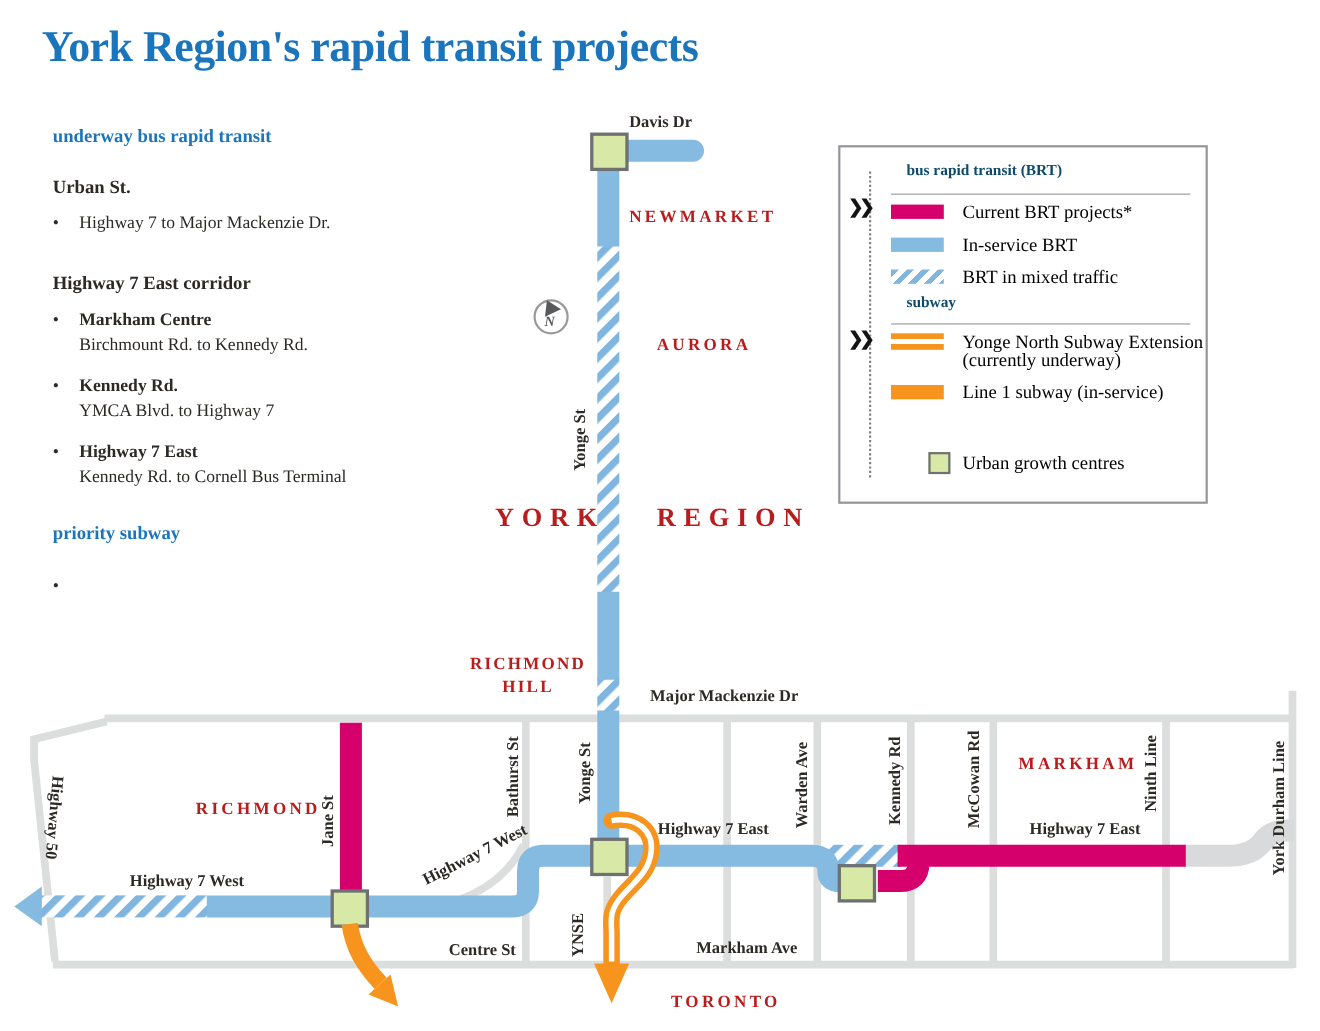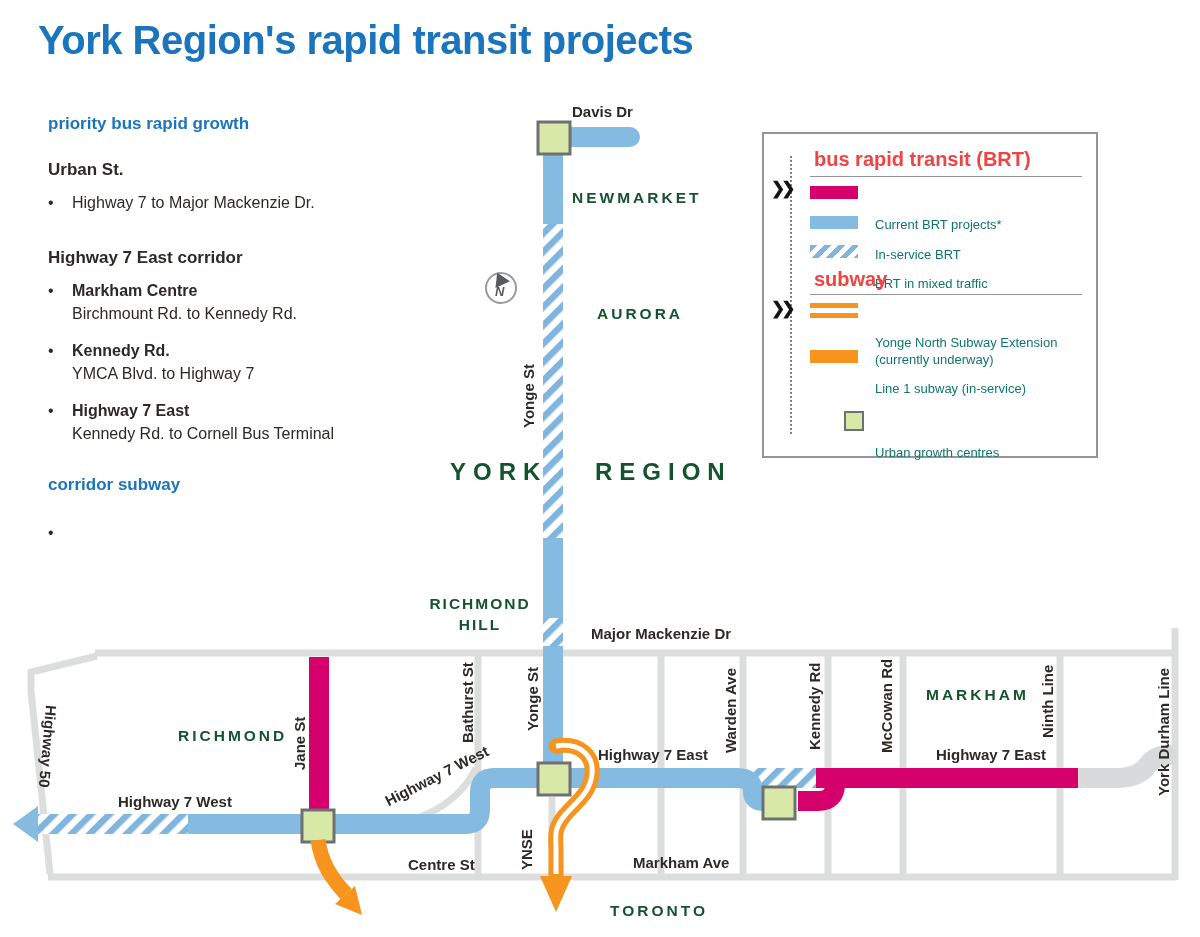--- a/index.html
+++ b/index.html
@@ -1,64 +1,64 @@
 <!DOCTYPE html>
 <html><head>
 <meta charset="utf-8">
 <style>
   html,body{margin:0;padding:0;background:#fff;}
   .stage{position:relative;width:1200px;height:937px;background:#fff;overflow:hidden;
-         font-family:Liberation Sans, sans-serif;color:#2d2a26;}
+         font-family:Liberation Serif, serif;color:#2d2a26;}
   .title{position:absolute;left:38px;top:18px;font-size:40px;font-weight:bold;
          color:#1b75bc;letter-spacing:-0.5px;}
   
   .panel{position:absolute;left:48px;top:114px;width:400px;}
   .panel h2{font-size:17px;font-weight:bold;color:#1b75bc;margin:0 0 26px 0;}
   .panel h3{font-size:17px;font-weight:bold;color:#2d2a26;margin:0 0 11px 0;}
   .bullet{display:flex;margin:0 0 14px 0;font-size:16px;line-height:23px;}
   .bullet .dot{width:24px;flex:0 0 24px;}
   .bullet .bname{font-weight:bold;}
   .gap1{height:20px;} .gap2{height:16px;}
   
   .lbl{position:absolute;font-size:15px;font-weight:600;color:#2d2a26;white-space:nowrap;}
-  .city{position:absolute;font-size:15.5px;font-weight:bold;color:#14532d;
+  .city{position:absolute;font-size:15.5px;font-weight:bold;color:#b91c1c;
         letter-spacing:3px;white-space:nowrap;}
   .vlbl{transform:rotate(-90deg);transform-origin:0 0;}
   .big{font-size:24px;letter-spacing:7px;word-spacing:34px;}
   .rh{width:124px;text-align:center;white-space:normal;line-height:21px;letter-spacing:2px;}
   svg.map{position:absolute;left:0;top:0;}
   
   .legend{position:absolute;left:762px;top:132px;width:336px;height:326px;
           border:2px solid #939598;background:#fff;box-sizing:border-box;}
   .legend .dotline{position:absolute;left:26px;top:22px;height:278px;width:0;
           border-left:2px dotted #808285;}
-  .lg-head{position:absolute;left:50px;font-size:20px;font-weight:bold;color:#ef4444;}
+  .lg-head{position:absolute;left:60px;font-size:14px;font-weight:bold;color:#0c4a6e;}
   .lg-rule{position:absolute;left:46px;right:14px;height:0;border-top:1.5px solid #939598;}
   .chev{position:absolute;left:7px;font-size:17px;font-weight:bold;color:#141414;
         letter-spacing:-4px;}
   .sw{position:absolute;left:46px;width:48px;height:13px;}
   .sw-magenta{background:#d6006d;}
   .sw-blue{background:#85bbe0;}
   .sw-striped{background:repeating-linear-gradient(135deg,#7fb5de 0 5px,#ffffff 5px 10px);}
   .sw-double{height:15px;background:linear-gradient(to bottom,#f7941e 0 5px,#fff 5px 10px,#f7941e 10px 15px);}
   .sw-orange{background:#f7941e;}
   .sw-ugc{left:80px;width:16px;height:16px;background:#d8e8a7;border:2px solid #6e7072;}
-  .lg-item{position:absolute;font-size:13px;color:#0f766e;white-space:nowrap;line-height:17px;margin-top:32px;}
+  .lg-item{position:absolute;font-size:17px;color:#000000;white-space:nowrap;line-height:17px;}
   .compass-n{position:absolute;left:495px;top:284px;font-size:13px;font-weight:bold;
              font-style:italic;color:#58595b;}
 </style>
 </head>
 <body>
 
 <div class="stage">
 
   <div class="title">York Region's rapid transit projects</div>
 
   <div class="panel">
-    <h2>priority bus rapid growth</h2>
+    <h2>underway bus rapid transit</h2>
     <h3>Urban St.</h3>
     <div class="bullet">
       <span class="dot">•</span>
       <span>Highway 7 to Major Mackenzie Dr.</span>
     </div>
     <div class="gap1"></div>
     <h3>Highway 7 East corridor</h3>
     <div class="bullet">
       <span class="dot">•</span>
       <span><span class="bname">Markham Centre</span><br>
@@ -68,21 +68,21 @@
       <span class="dot">•</span>
       <span><span class="bname">Kennedy Rd.</span><br>
       <span>YMCA Blvd. to Highway 7</span></span>
     </div>
     <div class="bullet">
       <span class="dot">•</span>
       <span><span class="bname">Highway 7 East</span><br>
       <span>Kennedy Rd. to Cornell Bus Terminal</span></span>
     </div>
     <div class="gap2"></div>
-    <h2>corridor subway</h2>
+    <h2>priority subway</h2>
     <div class="bullet">
       <span class="dot">•</span>
     </div>
   </div>
 
   <svg class="map" width="1200" height="937" viewBox="0 0 1200 937">
     <defs>
       <pattern id="hatch" patternUnits="userSpaceOnUse" width="13" height="13" patternTransform="rotate(45)">
         <rect width="13" height="13" fill="#ffffff"></rect>
         <rect width="6.5" height="13" fill="#7fb5de"></rect>

